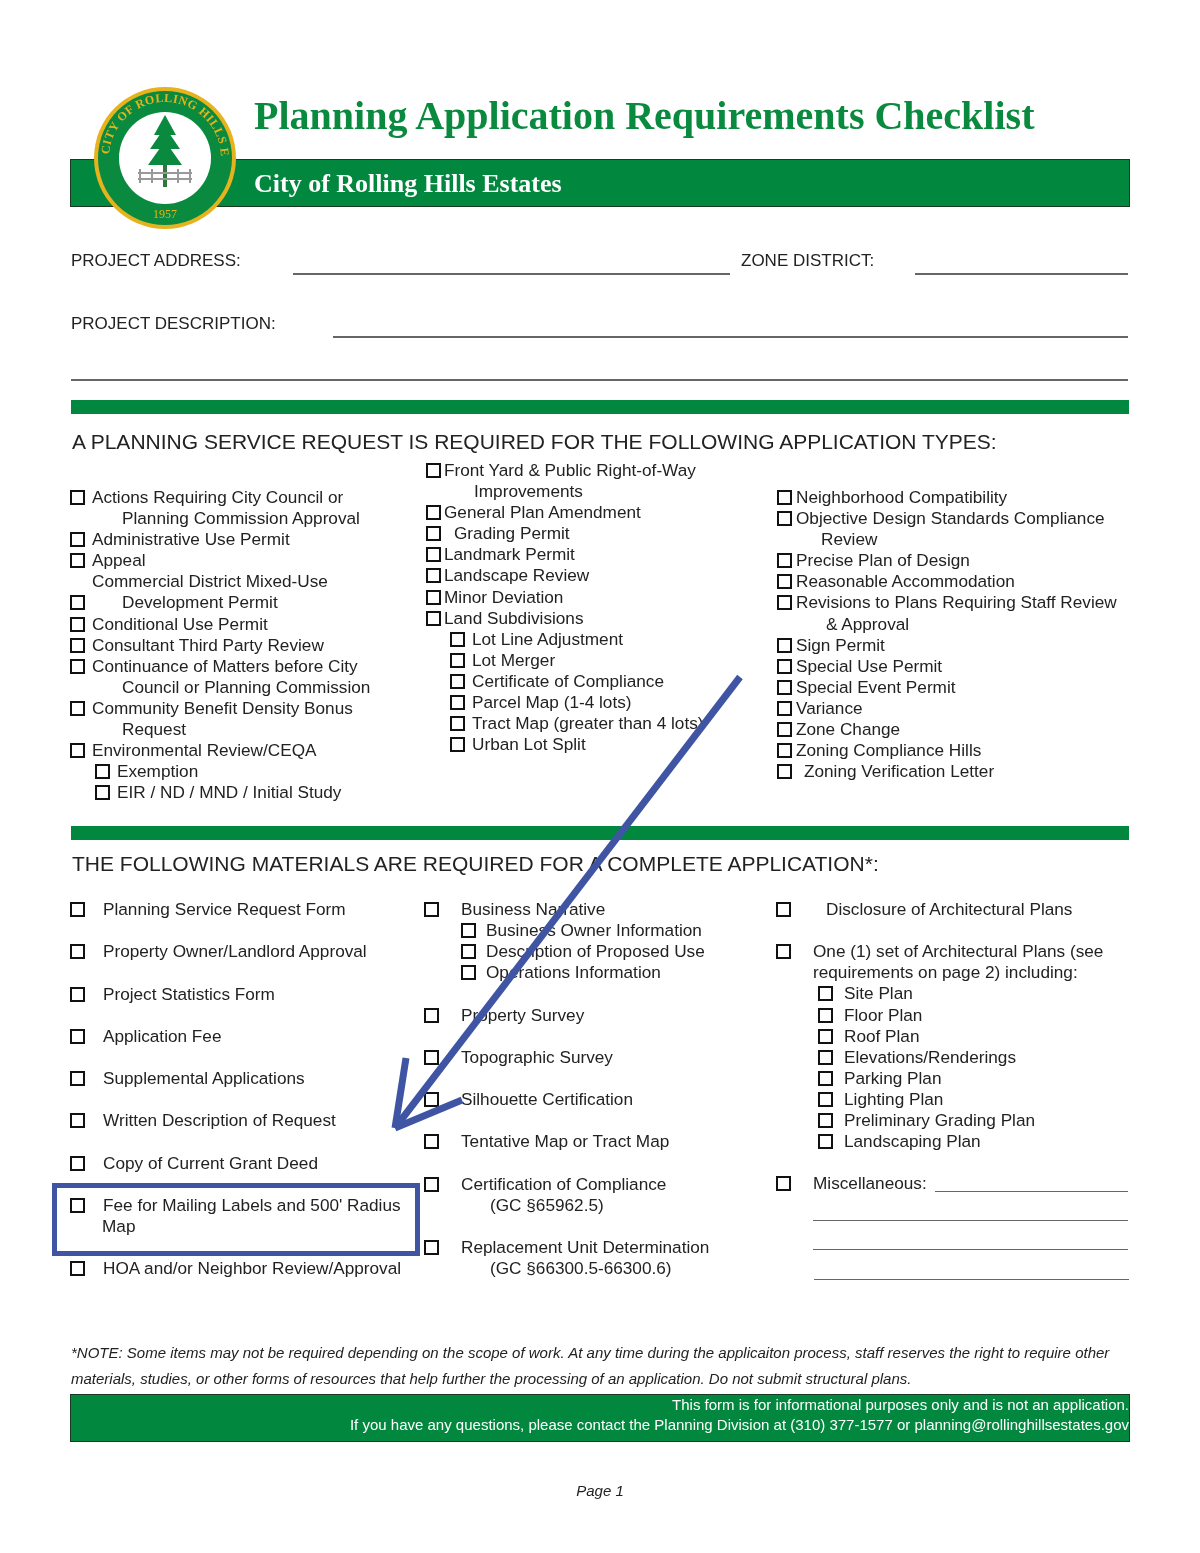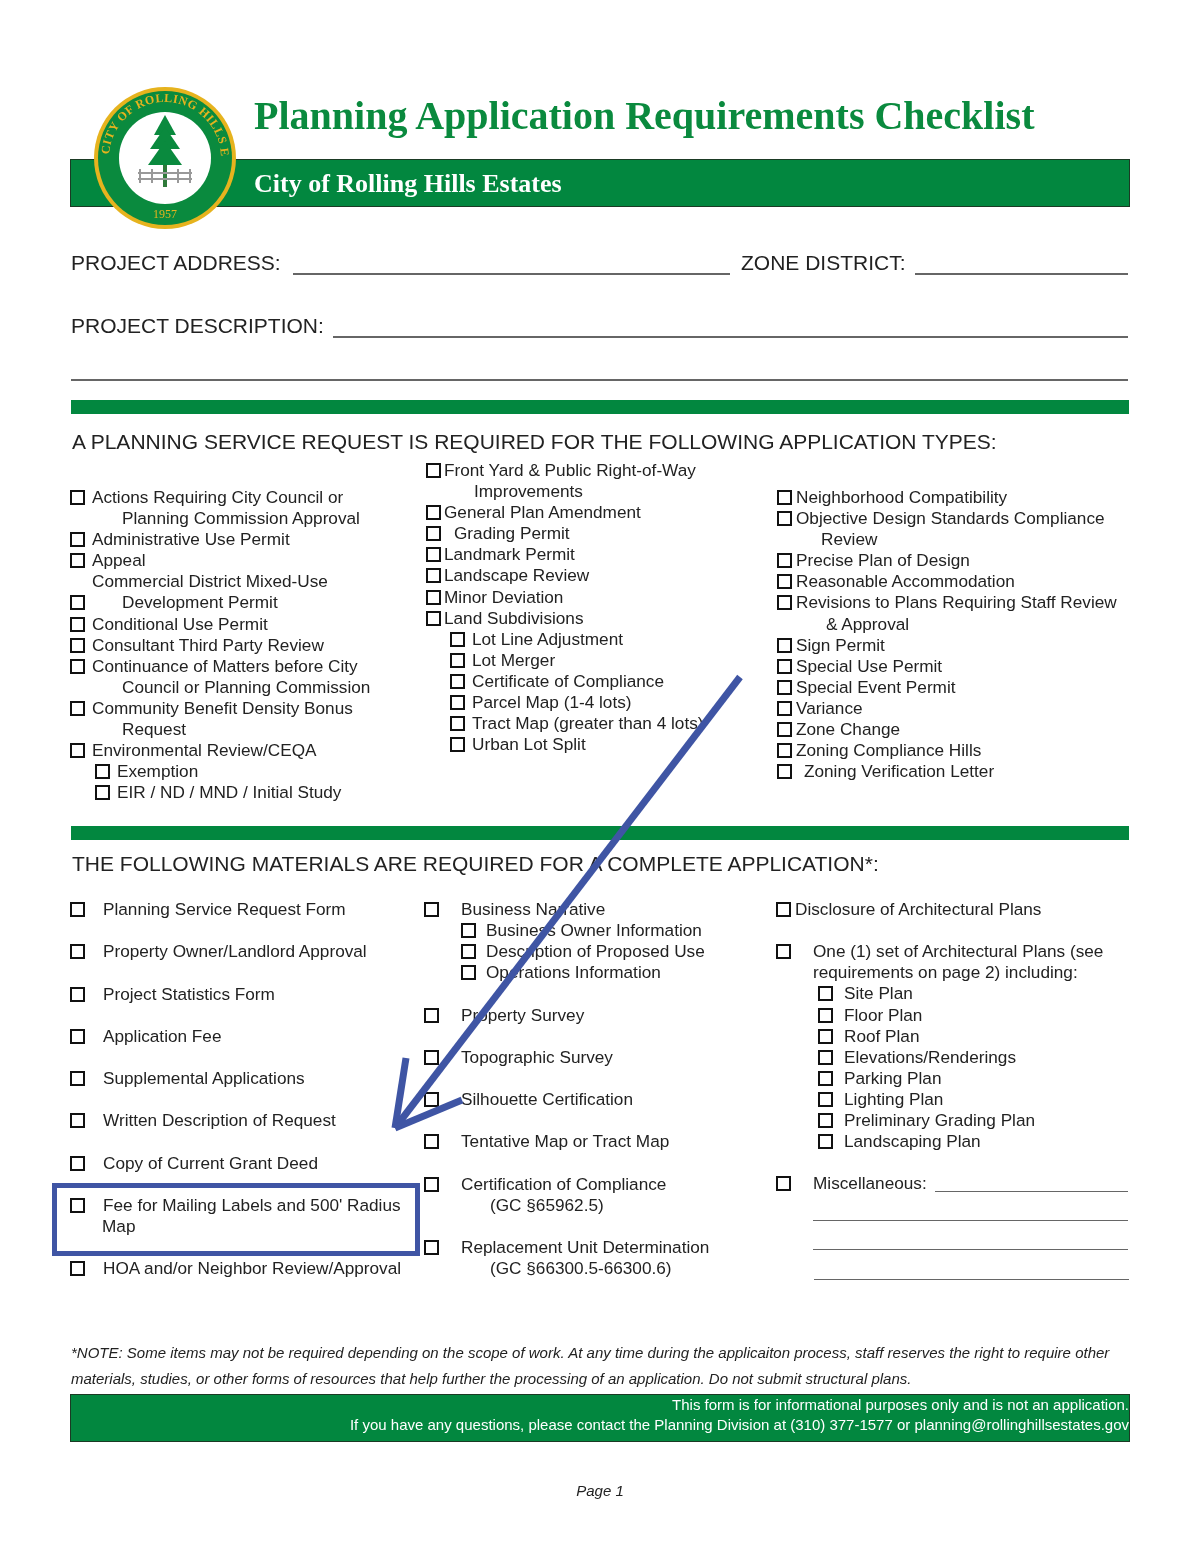--- a/index.html
+++ b/index.html
@@ -2,21 +2,21 @@
 <html><head>
 <meta charset="utf-8">
 <style>
   html, body { margin: 0; padding: 0; background: #fff; }
   body { width: 1200px; height: 1553px; position: relative; overflow: hidden; font-family: "Liberation Sans", sans-serif; color: #222; }
   .abs { position: absolute; }
   .title { left: 254px; top: 92px; font-family: "Liberation Serif", serif; font-weight: bold; font-size: 40px; color: #0a8a3e; white-space: nowrap; }
   .banner { left: 70px; top: 159px; width: 1058px; height: 46px; background: #02873f; border: 1px solid #1b3a24; }
   .banner-text { left: 254px; top: 169px; font-family: "Liberation Serif", serif; font-weight: bold; font-size: 26px; color: #fff; }
   .seal { left: 92px; top: 85px; width: 146px; height: 146px; }
-  .lbl { font-size: 21px; color: #222; white-space: nowrap; }
+  .lbl { font-size: 17px; color: #222; white-space: nowrap; }
   .uline { border-bottom: 2px solid #666; height: 0; }
   .gbar { left: 71px; width: 1058px; height: 14px; background: #02873f; }
   .sechead { font-size: 21px; color: #222; white-space: nowrap; }
   .col { position: absolute; font-size: 17.2px; line-height: 21.1px; color: #222; }
   .row { position: relative; display: flex; align-items: flex-start; white-space: nowrap; }
   .cb { display: inline-block; width: 11px; height: 11px; border: 2px solid #111; margin-top: 3px; flex: 0 0 auto; }
   .mat { position: absolute; font-size: 17.2px; line-height: 21.1px; color: #222; }
   .note { left: 71px; top: 1340px; width: 1060px; font-size: 15px; line-height: 26px; font-style: italic; color: #222; }
   .footer { left: 70px; top: 1394px; width: 1058px; height: 46px; background: #02873f; border: 1px solid #1b3a24; color: #fff; font-size: 15px; line-height: 19.5px; text-align: right; }
   .footer div { padding-right: 0; }
@@ -312,21 +312,21 @@
   <div class="row">
       <span class="cb"></span>
       <span style="margin-left:22px">Replacement Unit Determination</span>
     </div>
   <div class="row" style="padding-left:66px">(GC §66300.5-66300.6)</div>
 </div>
 
 <div class="mat" style="left:776px;top:899px;">
   <div class="row" style="height:42.3px">
       <span class="cb"></span>
-      <span style="margin-left:4px">Disclosure of Architectural Plans</span>
+      <span style="margin-left:35px">Disclosure of Architectural Plans</span>
     </div>
   <div class="row">
       <span class="cb"></span>
       <span style="margin-left:22px">One (1) set of Architectural Plans (see</span>
     </div>
   <div class="row" style="padding-left:37px">requirements on page 2) including:</div>
   <div class="row" style="padding-left:42px">
       <span class="cb"></span>
       <span style="margin-left:11px">Site Plan</span>
     </div>

